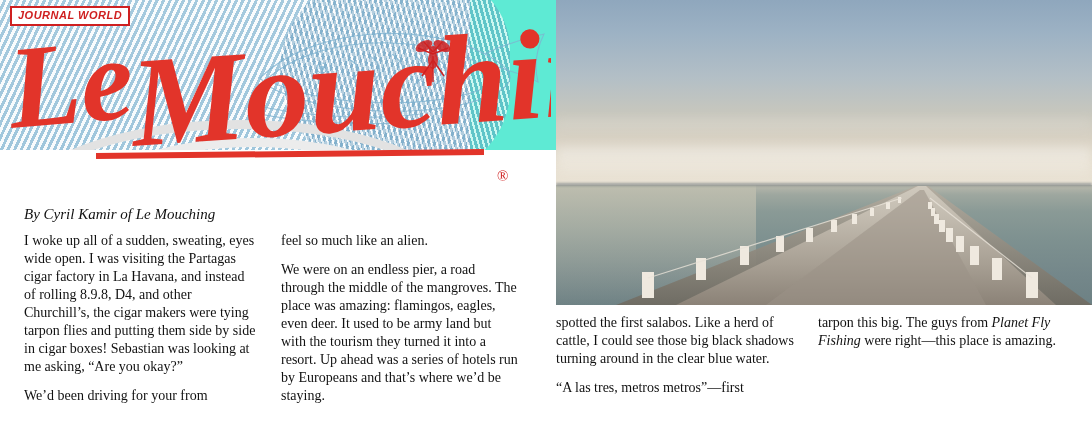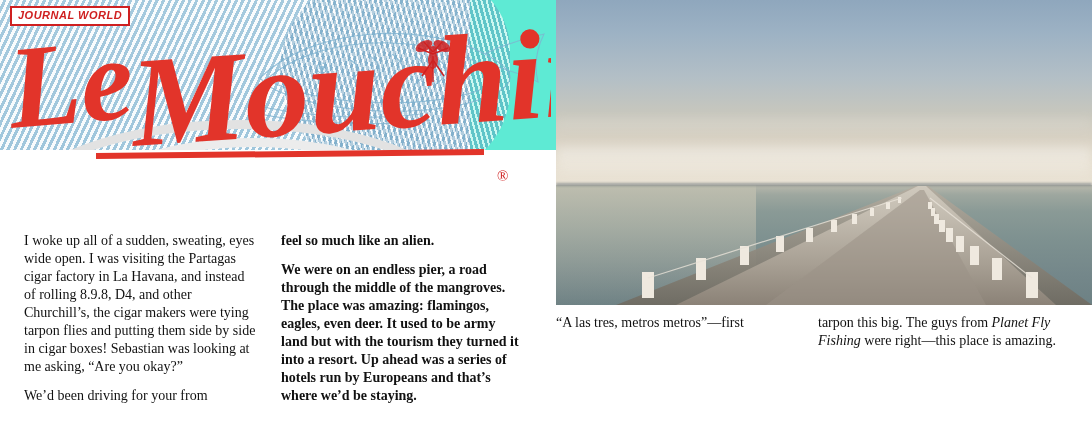--- a/index.html
+++ b/index.html
@@ -156,21 +156,21 @@
     font-size: 14px;
     line-height: 1.29;
     color: #111;
     text-align: left;
     overflow: hidden;
   }
   .col p { margin: 0 0 11px 0; }
   .col p:first-child { margin-top: 0; }
 
   .col-1 { left: 24px;  top: 232px; width: 232px; height: 191px; }
-  .col-2 { left: 281px; top: 232px; width: 238px; height: 191px; font-weight: bold; }
+  .col-2 { left: 281px; top: 232px; width: 238px; height: 191px; }
   .col-3 { left: 556px; top: 314px; width: 238px; height: 109px; }
   .col-4 { left: 818px; top: 314px; width: 252px; height: 109px; }
 
   .col em { font-style: italic; }
 
   
   .photo {
     position: absolute;
     left: 556px;
     top: 0;
@@ -285,20 +285,21 @@
         <ellipse cx="18" cy="16" rx="9" ry="5" transform="rotate(-28 18 16)"></ellipse>
         <ellipse cx="36" cy="16" rx="9" ry="5" transform="rotate(28 36 16)"></ellipse>
         <ellipse cx="27" cy="30" rx="5" ry="9"></ellipse>
         <circle cx="27" cy="20" r="4"></circle>
       </g>
     </svg>
 
     <div class="mh-reg">®</div>
   </div>
 
+  <div class="byline">By Cyril Kamir of Le Mouching</div>
 
   <div class="col col-1">
     <p>I woke up all of a sudden, sweating, eyes wide open. I was visiting the Partagas cigar factory in La Havana, and instead of rolling 8.9.8, D4, and other Churchill’s, the cigar makers were tying tarpon flies and putting them side by side in cigar boxes! Sebastian was looking at me asking, “Are you okay?”</p>
     <p>We’d been driving for your from</p>
   </div>
 
   <div class="col col-2">
     <p>feel so much like an alien.</p>
     <p>We were on an endless pier, a road through the middle of the mangroves. The place was amazing: flamingos, eagles, even deer. It used to be army land but with the tourism they turned it into a resort. Up ahead was a series of hotels run by Europeans and that’s where we’d be staying.</p>
   </div>
@@ -358,20 +359,21 @@
         </g>
 
         <path d="M92,92 L346,12" stroke="#e8e2d8" stroke-width="1.2" fill="none" opacity=".8"></path>
         <path d="M476,92 L374,12" stroke="#e8e2d8" stroke-width="1.2" fill="none" opacity=".8"></path>
       </svg>
     </div>
   </div>
   <div class="photo-cap-gap"></div>
 
   <div class="col col-3">
+    <p>spotted the first salabos. Like a herd of cattle, I could see those big black shadows turning around in the clear blue water.</p>
     <p>“A las tres, metros metros”—first</p>
   </div>
 
   <div class="col col-4">
     <p>tarpon this big. The guys from <em>Planet Fly Fishing</em> were right—this place is amazing.</p>
   </div>
 
 </div>
 
 </body></html>

